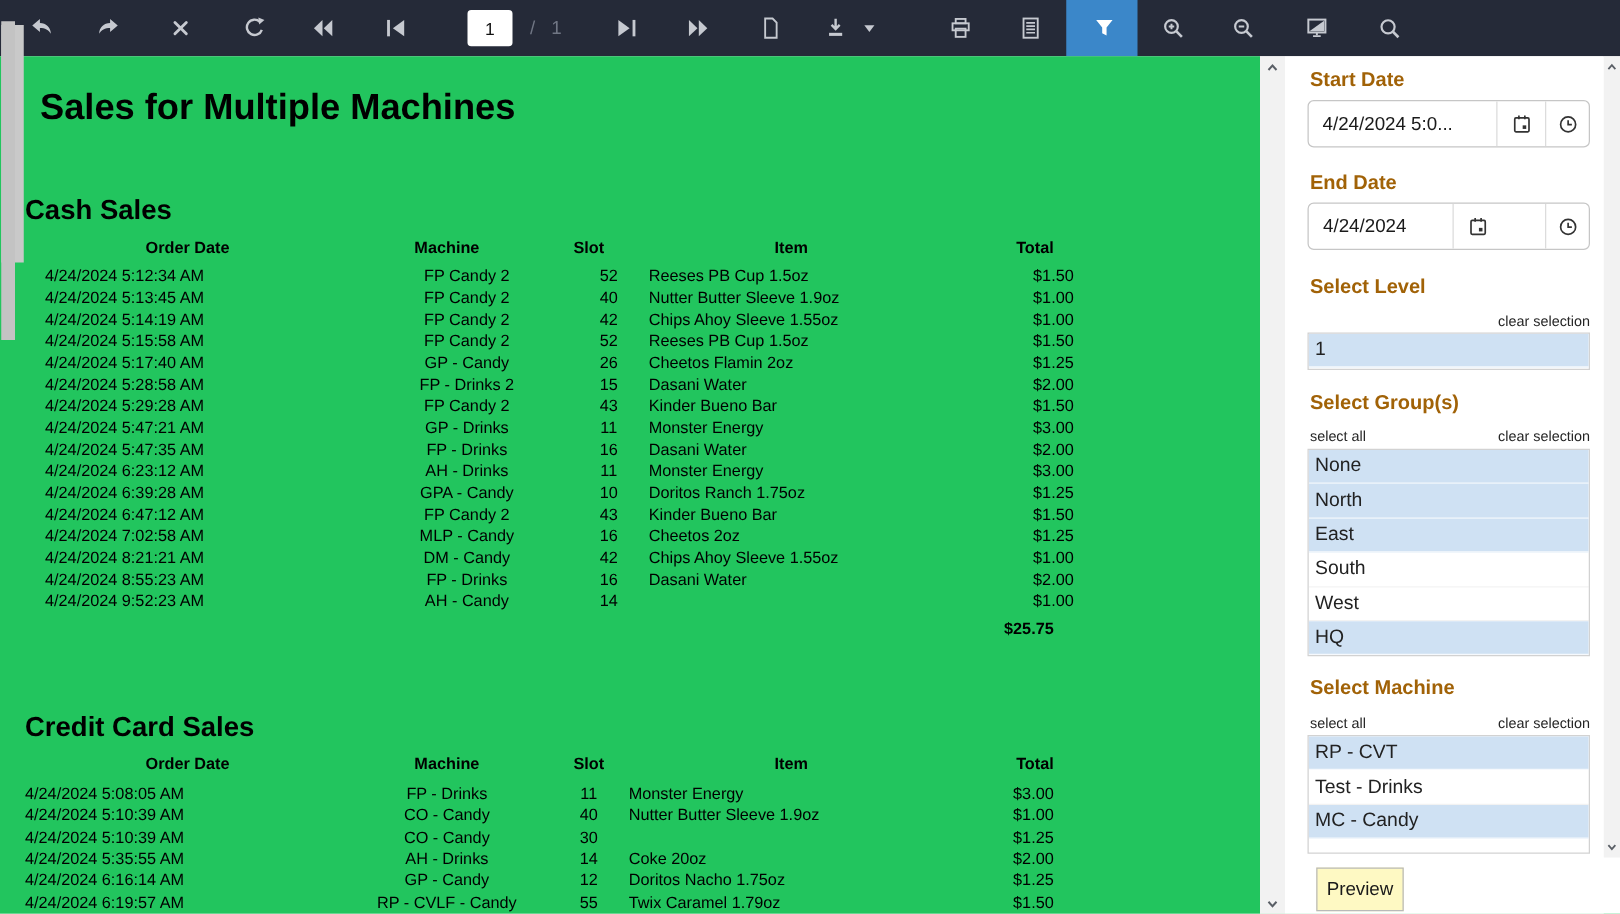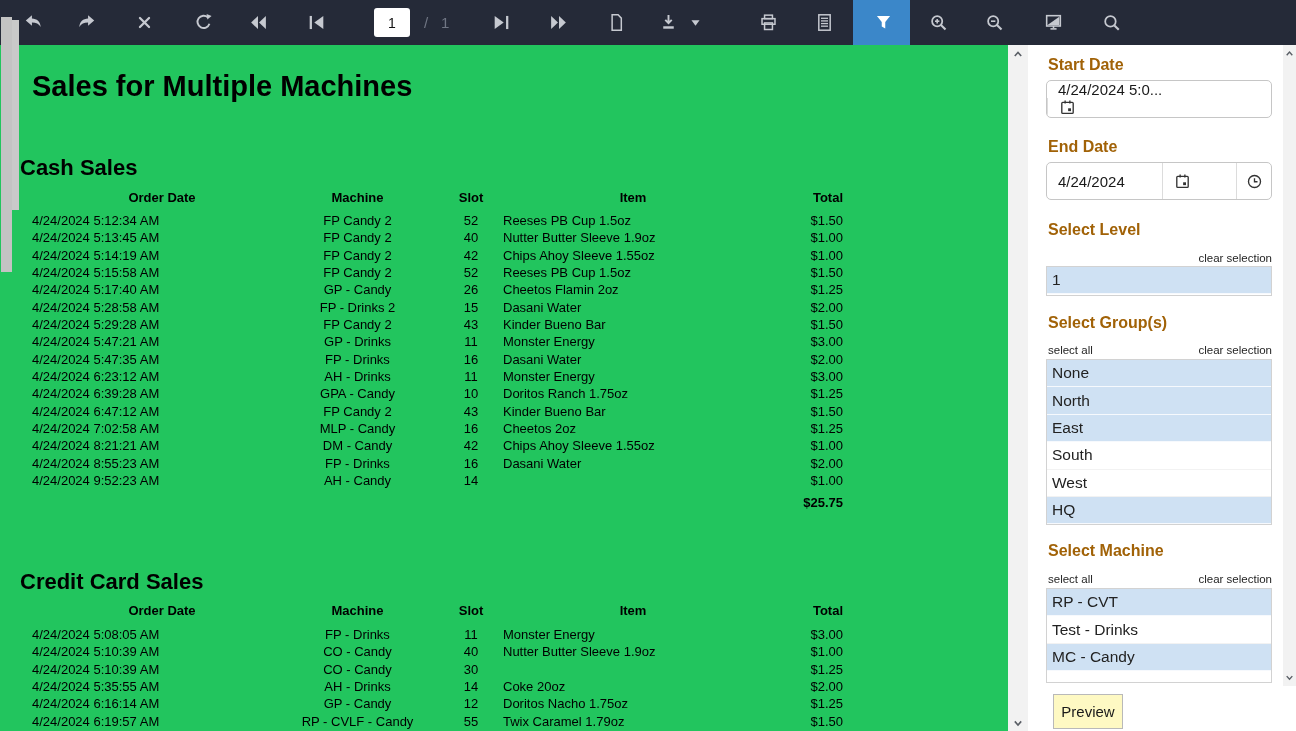--- a/index.html
+++ b/index.html
@@ -21,25 +21,25 @@
   .page-sep{left:424px;} .page-total{left:441px;}
 
   
   .report{position:absolute;left:0;top:45px;width:1008px;height:686px;background:#22c55e;
           overflow:hidden;color:#000;}
   .rep-title{position:absolute;left:32px;top:25px;font-size:29px;font-weight:bold;}
   .sec-heading{position:absolute;left:20px;font-size:22px;font-weight:bold;}
   #cash-heading{top:110px;} #cc-heading{top:524px;}
   .hdr-row{position:absolute;width:100%;height:17px;font-weight:bold;font-size:13px;}
   #cash-hdr{top:145px;} #cc-hdr{top:558px;}
-  #cash-rows{position:absolute;top:168px;left:0;width:100%;}
+  #cash-rows{position:absolute;top:168px;left:16px;width:100%;}
   #cc-rows{position:absolute;top:582px;left:0;width:100%;}
   .data-row{position:relative;height:17.35px;font-size:13px;}
   .col{position:absolute;top:0;white-space:nowrap;}
-  .c1{left:20px;width:260px;margin-left:12px;}
+  .c1{left:20px;width:260px;}
   .c2{left:275px;width:165px;text-align:center;}
   .c3{left:440px;width:62px;text-align:center;}
   .c4{left:503px;width:260px;}
   .c5{left:743px;width:100px;text-align:right;}
   .hdr-row .c1,.hdr-row .c4{text-align:center;}
   .total-row{position:absolute;top:450px;width:100%;height:17px;font-size:13px;font-weight:bold;}
 
   
   .vscroll{position:absolute;background:#f2f2f2;}
   #rep-scroll{left:1008px;top:45px;width:20px;height:686px;}
@@ -54,21 +54,21 @@
   #pan-thumb{left:1px;top:17px;width:11px;height:255px;background:#c3c3c3;}
 
   
   .panel{position:absolute;left:1028px;top:45px;width:255px;height:686px;background:#fff;
          color:#1a1a1a;}
   .p-label{position:absolute;left:20px;font-size:16px;font-weight:bold;color:#a16207;white-space:nowrap;}
   #lbl-start{top:11px;} #lbl-end{top:93px;} #lbl-level{top:176px;}
   #lbl-groups{top:269px;} #lbl-machine{top:497px;}
   .dategrp{position:absolute;left:18px;width:226px;height:38px;border:1px solid #c6c6c6;
            border-radius:5px;background:#fff;box-sizing:border-box;display:flex;overflow:hidden;}
-  #grp-start{top:35px;flex-direction:column;} #grp-end{top:117px;gap:35px;}
+  #grp-start{top:35px;} #grp-end{top:117px;gap:35px;}
   .dg-input{flex:1;min-width:0;border:none;outline:none;background:transparent;
             font-family:"Liberation Sans",sans-serif;font-size:15px;color:#1a1a1a;padding:0 0 0 11px;}
   .dg-btn{width:38px;border-left:1px solid #dcdcdc;display:flex;align-items:center;
           justify-content:center;color:#333;cursor:pointer;}
   .dg-btn.clock{width:34px;}
   .dg-btn svg{width:19px;height:19px;}
   .link{position:absolute;font-size:11.5px;color:#252525;cursor:pointer;white-space:nowrap;}
   .link.right{right:11px;} .link.left{left:20px;}
   #lvl-clear{top:207px;} #grp-selall,#grp-clear{top:299px;} #mac-selall,#mac-clear{top:528px;}
   .list{position:absolute;left:18px;width:226px;border:1px solid #d2d2d2;background:#fff;

